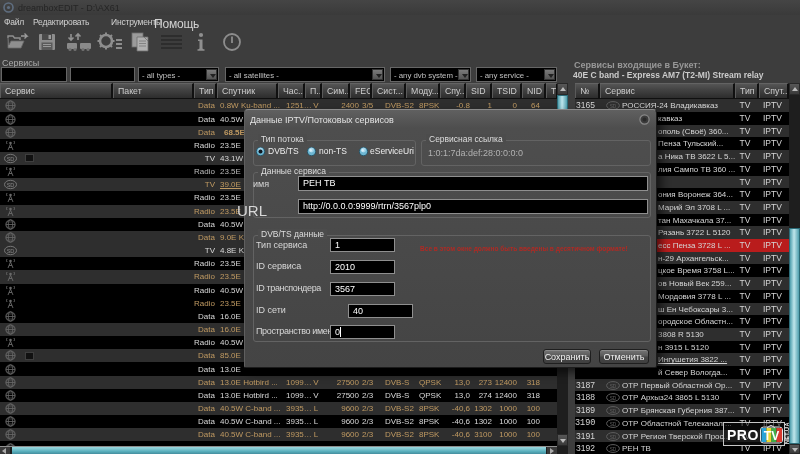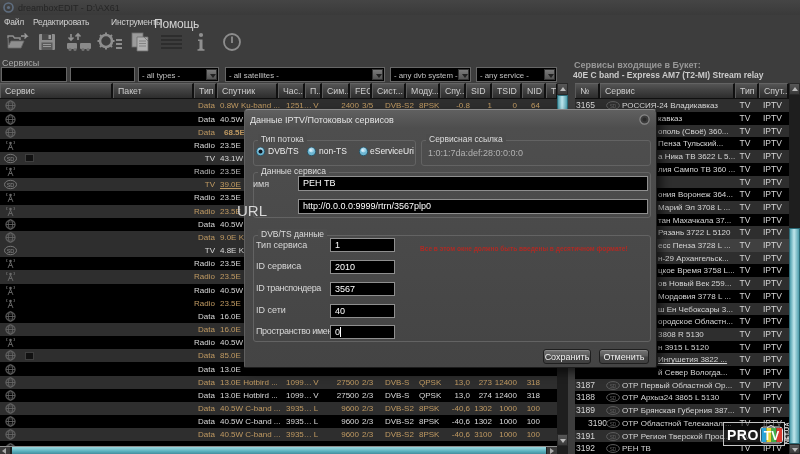--- a/index.html
+++ b/index.html
@@ -579,21 +579,21 @@
 <div class="row" style="top:130.6px;width:214px;height:12.70px;background:#000000;">
 <div class="rt2" style="left:83px;width:78px;overflow:hidden;font-size:8px;color:#d6d6d6;">тан Махачкала 37...</div>
 <div class="rt2" style="left:160px;width:20px;text-align:center;color:#d6d6d6;">TV</div>
 <div class="rt2" style="left:188px;color:#d6d6d6;">IPTV</div>
 </div>
 <div class="row" style="top:143.3px;width:214px;height:12.70px;background:#2e2e2e;">
 <div class="rt2" style="left:83px;width:78px;overflow:hidden;font-size:8px;color:#d6d6d6;">Рязань 3722 L 5120</div>
 <div class="rt2" style="left:160px;width:20px;text-align:center;color:#d6d6d6;">TV</div>
 <div class="rt2" style="left:188px;color:#d6d6d6;">IPTV</div>
 </div>
-<div class="row" style="top:156.0px;width:214px;height:12.70px;background:#404040;">
+<div class="row" style="top:156.0px;width:214px;height:12.70px;background:#b91c1c;">
 <div class="rt2" style="left:83px;width:78px;overflow:hidden;font-size:8px;color:#d6d6d6;">есс Пенза 3728 L ...</div>
 <div class="rt2" style="left:160px;width:20px;text-align:center;color:#d6d6d6;">TV</div>
 <div class="rt2" style="left:188px;color:#d6d6d6;">IPTV</div>
 </div>
 <div class="row" style="top:168.7px;width:214px;height:12.70px;background:#2e2e2e;">
 <div class="rt2" style="left:83px;width:78px;overflow:hidden;font-size:8px;color:#d6d6d6;">н-29 Архангельск...</div>
 <div class="rt2" style="left:160px;width:20px;text-align:center;color:#d6d6d6;">TV</div>
 <div class="rt2" style="left:188px;color:#d6d6d6;">IPTV</div>
 </div>
 <div class="row" style="top:181.4px;width:214px;height:12.70px;background:#000000;">
@@ -665,21 +665,21 @@
 <div class="rt2" style="left:0px;width:20px;text-align:right;color:#d6d6d6;">3189</div>
 <svg style="position:absolute;left:31px;top:2px" width="14" height="9" viewBox="0 0 14 9">
         <ellipse cx="7" cy="4.5" rx="6.4" ry="3.9" fill="none" stroke="#5e5e5e" stroke-width="1"></ellipse>
         <text x="7" y="6.6" font-size="4.8" fill="#606060" text-anchor="middle" font-family="Liberation Sans">SD</text>
       </svg>
 <div class="rt2" style="left:47px;width:114px;overflow:hidden;font-size:8px;color:#d6d6d6;">ОТР Брянская Губерния 387...</div>
 <div class="rt2" style="left:160px;width:20px;text-align:center;color:#d6d6d6;">TV</div>
 <div class="rt2" style="left:188px;color:#d6d6d6;">IPTV</div>
 </div>
 <div class="row" style="top:333.8px;width:214px;height:12.70px;background:#000000;">
-<div class="rt2" style="left:12px;width:20px;text-align:right;color:#d6d6d6;">3190</div>
+<div class="rt2" style="left:0px;width:20px;text-align:right;color:#d6d6d6;font-family:Liberation Mono, monospace;">3190</div>
 <svg style="position:absolute;left:31px;top:2px" width="14" height="9" viewBox="0 0 14 9">
         <ellipse cx="7" cy="4.5" rx="6.4" ry="3.9" fill="none" stroke="#5e5e5e" stroke-width="1"></ellipse>
         <text x="7" y="6.6" font-size="4.8" fill="#606060" text-anchor="middle" font-family="Liberation Sans">SD</text>
       </svg>
 <div class="rt2" style="left:47px;width:114px;overflow:hidden;font-size:8px;color:#d6d6d6;">ОТР Областной Телеканал ...</div>
 <div class="rt2" style="left:160px;width:20px;text-align:center;color:#d6d6d6;">TV</div>
 <div class="rt2" style="left:188px;color:#d6d6d6;">IPTV</div>
 </div>
 <div class="row" style="top:346.5px;width:214px;height:12.70px;background:#2e2e2e;">
 <div class="rt2" style="left:0px;width:20px;text-align:right;color:#d6d6d6;">3191</div>
@@ -774,17 +774,17 @@
 <div class="in" style="left:298px;top:176px;width:350px;height:15px;z-index:31;">РЕН ТВ</div>
 <div class="abs" style="left:237px;top:202px;font-size:15px;color:#d8d8d8;z-index:31;">URL</div>
 <div class="in" style="left:298px;top:199px;width:350px;height:15px;z-index:31;">http://0.0.0.0:9999/rtrn/3567plp0</div>
 <div class="abs" style="left:256px;top:239.5px;font-size:9px;color:#d8d8d8;z-index:31;">Тип сервиса</div>
 <div class="in" style="left:330px;top:238.0px;width:65px;height:14px;line-height:12px;z-index:31;">1</div>
 <div class="abs" style="left:256px;top:261.0px;font-size:9px;color:#d8d8d8;z-index:31;">ID сервиса</div>
 <div class="in" style="left:330px;top:259.5px;width:65px;height:14px;line-height:12px;z-index:31;">2010</div>
 <div class="abs" style="left:256px;top:283.0px;font-size:9px;color:#d8d8d8;z-index:31;letter-spacing:-0.35px;">ID транспондера</div>
 <div class="in" style="left:330px;top:281.5px;width:65px;height:14px;line-height:12px;z-index:31;">3567</div>
 <div class="abs" style="left:256px;top:305.0px;font-size:9px;color:#d8d8d8;z-index:31;">ID сети</div>
-<div class="in" style="left:330px;top:303.5px;width:65px;height:14px;line-height:12px;z-index:31;">40</div>
+<div class="in" style="left:348px;top:303.5px;width:65px;height:14px;line-height:12px;z-index:31;">40</div>
 <div class="abs" style="left:256px;top:326.0px;font-size:9px;color:#d8d8d8;z-index:31;letter-spacing:-0.35px;">Пространство имен</div>
 <div class="in" style="left:330px;top:324.5px;width:65px;height:14px;line-height:12px;z-index:31;">0<span style="border-left:1px solid #fff;margin-left:0px;"></span></div>
 <div class="abs" style="left:420px;top:244px;font-size:8px;font-weight:bold;color:#b02a24;white-space:nowrap;transform:scaleX(0.82);transform-origin:0 0;z-index:31;">Все в этом окне должно быть введены в десятичном формате!</div>
 <div class="btn" style="left:543px;top:349px;width:48px;z-index:31;">Сохранить</div>
 <div class="btn" style="left:599px;top:349px;width:50px;z-index:31;">Отменить</div>
 </body></html>

